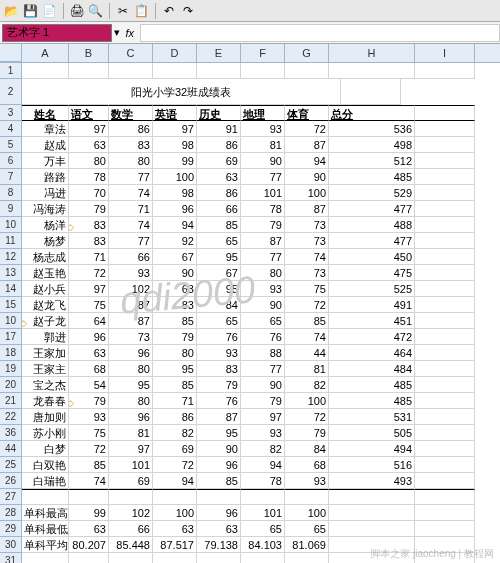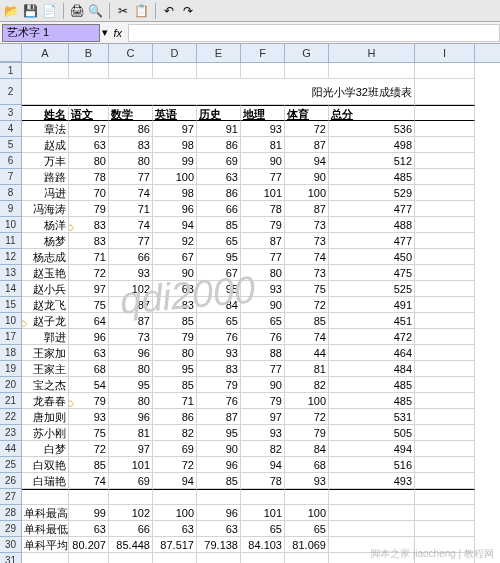--- a/index.html
+++ b/index.html
@@ -1,34 +1,34 @@
 <!DOCTYPE html>
 <html><head>
 <meta charset="utf-8">
 <style>
 * { margin: 0; padding: 0; box-sizing: border-box; }
 body { font-family: "SimSun", Arial, sans-serif; font-size: 11px; background: #fff; overflow: hidden; width: 500px; }
 .toolbar { background: #e8e8e8; border-bottom: 1px solid #aaa; padding: 2px 4px; display: flex; gap: 3px; align-items: center; height: 22px; }
 .tb-icon { width: 16px; height: 16px; display: inline-flex; align-items: center; justify-content: center; font-size: 12px; }
 .tb-sep { width: 1px; height: 16px; background: #aaa; margin: 0 2px; }
 .namebox-row { display: flex; align-items: center; border-bottom: 1px solid #aaa; height: 22px; background: #f4f4f4; }
-.namebox { width: 98px; border: 1px solid #7a7a7a; background: #c4b5fd; padding: 2px 4px; font-size: 11px; margin: 0 2px; }
+.namebox { width: 110px; border: 1px solid #7a7a7a; background: #be185d; padding: 2px 4px; font-size: 11px; margin: 0 2px; }
 .fx-label { padding: 0 6px; font-style: italic; }
 .formula-bar { flex: 1; border: 1px solid #ccc; background: #fff; height: 18px; }
 .sheet { position: relative; }
 .col-headers { display: flex; background: #e4ecf7; border-bottom: 1px solid #9eb6ce; }
 .corner { width: 22px; height: 18px; background: #e4ecf7; border-right: 1px solid #9eb6ce; border-bottom: 1px solid #9eb6ce; }
 .col-h { height: 18px; border-right: 1px solid #9eb6ce; text-align: center; line-height: 18px; color: #333; background: #e4ecf7; }
 .row { display: flex; height: 16px; }
 .row-h { width: 22px; background: #e4ecf7; border-right: 1px solid #9eb6ce; border-bottom: 1px solid #9eb6ce; text-align: center; line-height: 16px; font-size: 10px; color: #333; }
 .cell { border-right: 1px solid #d4d4d4; border-bottom: 1px solid #d4d4d4; padding: 0 2px; line-height: 16px; overflow: hidden; white-space: nowrap; font-size: 11px; }
 .cA { width: 47px; } .cB { width: 40px; } .cC { width: 44px; } .cD { width: 44px; } .cE { width: 44px; } .cF { width: 44px; } .cG { width: 44px; } .cH { width: 86px; } .cI { width: 60px; }
-.title-merged { width: 393px; text-align: right; height: 26px; line-height: 26px; }
+.title-merged { width: 319px; text-align: center; height: 26px; line-height: 26px; }
 .header-row .cell { font-weight: bold; text-decoration: underline; text-align: left; border-bottom: 1px solid #000; border-top: 1px solid #000; }
-.header-row .cA { text-decoration: underline; text-align: right; }
+.header-row .cA { text-decoration: underline; text-align: center; }
 .num { text-align: right; }
 .name { text-align: right; }
 .thick-top .cell { border-top: 1px solid #000; }
 .diamond { position: relative; }
 .diamond::before { content: "◇"; position: absolute; left: -2px; top: 2px; font-size: 9px; color: #cc9900; }
 .watermark { position: absolute; left: 120px; top: 230px; font-size: 38px; color: #ccc; font-style: italic; pointer-events: none; transform: rotate(-5deg); z-index: 5; }
 .footer-wm { position: absolute; bottom: 2px; right: 6px; color: #999; font-size: 10px; opacity: 0.6; }
 </style>
 </head>
 <body>
@@ -321,21 +321,21 @@
         <div class="cell cB num">93</div>
         <div class="cell cC num">96</div>
         <div class="cell cD num">86</div>
         <div class="cell cE num">87</div>
         <div class="cell cF num">97</div>
         <div class="cell cG num">72</div>
         <div class="cell cH num">531</div>
         <div class="cell cI "></div>
       </div>
       <div class="row ">
-        <div class="row-h">23</div>
+        <div class="row-h">36</div>
         <div class="cell cA name">苏小刚</div>
         <div class="cell cB num">75</div>
         <div class="cell cC num">81</div>
         <div class="cell cD num">82</div>
         <div class="cell cE num">95</div>
         <div class="cell cF num">93</div>
         <div class="cell cG num">79</div>
         <div class="cell cH num">505</div>
         <div class="cell cI "></div>
       </div>

